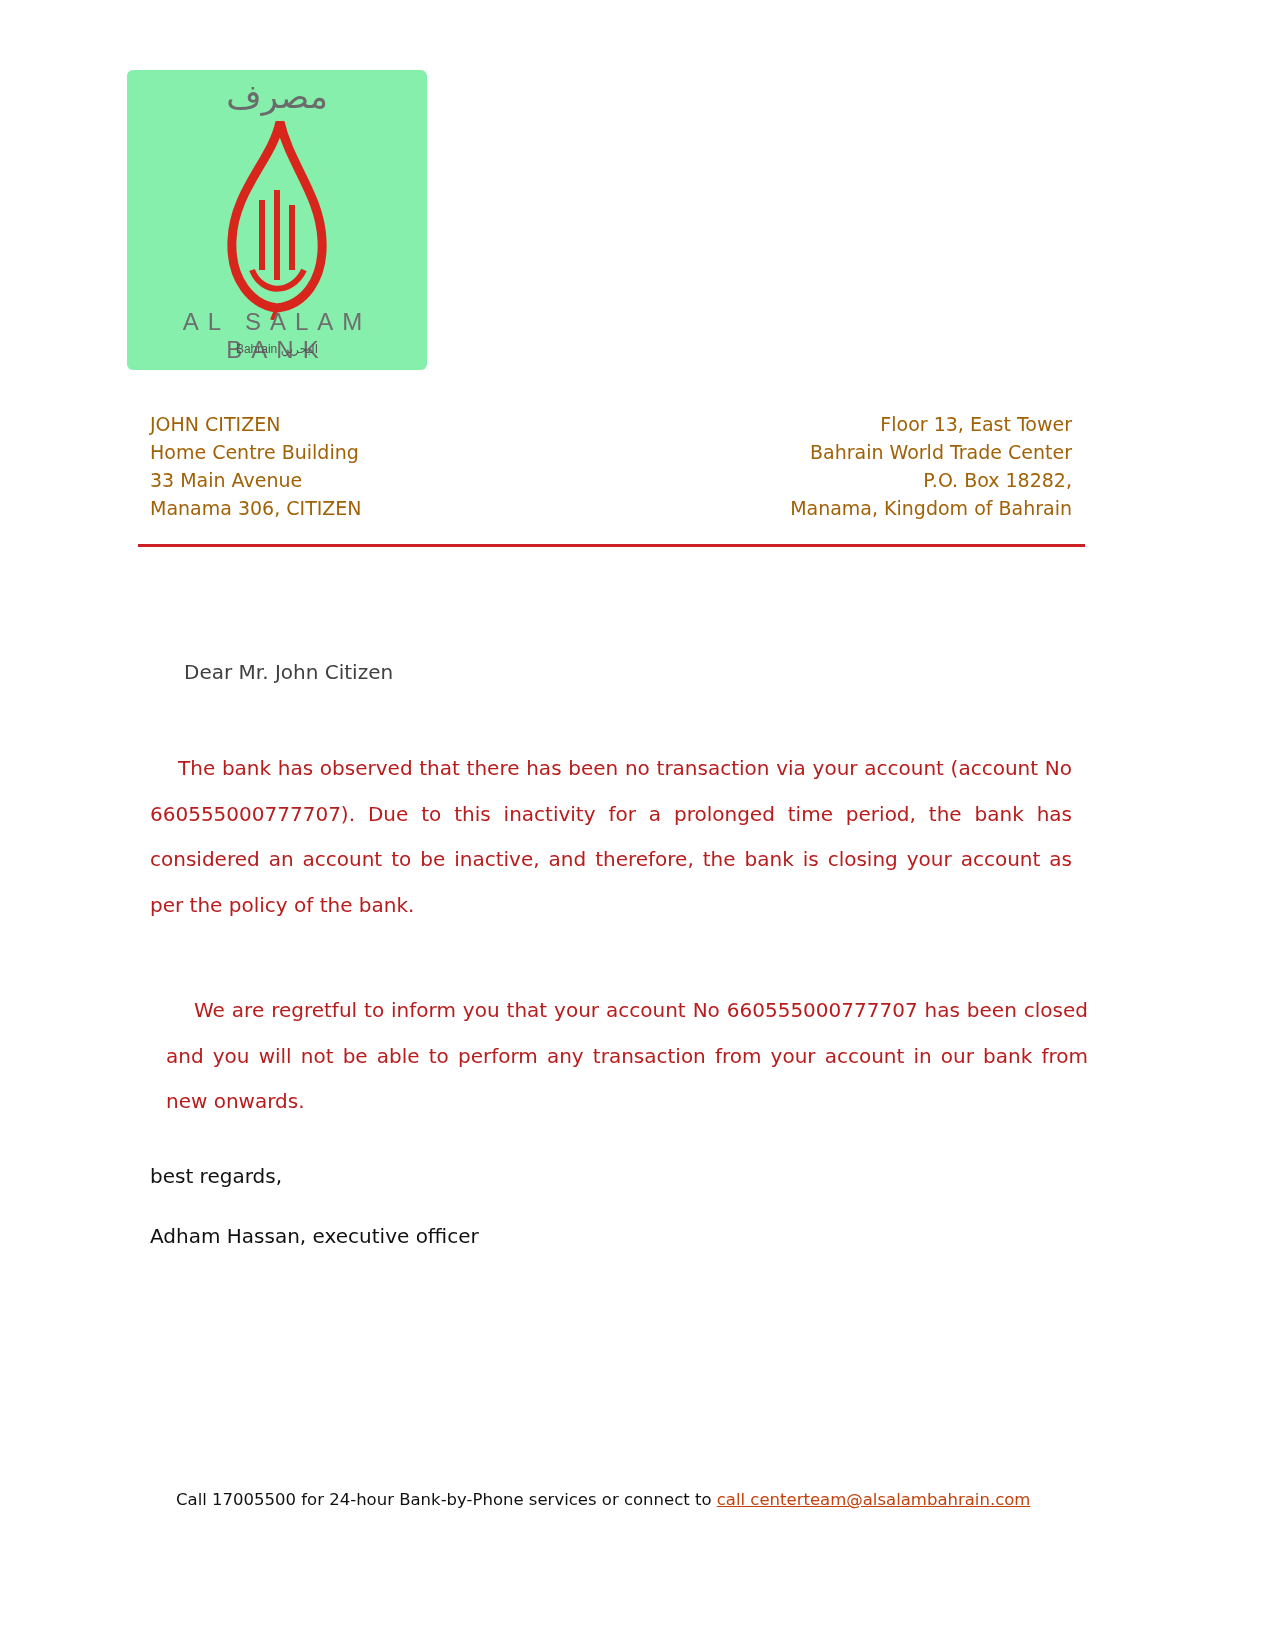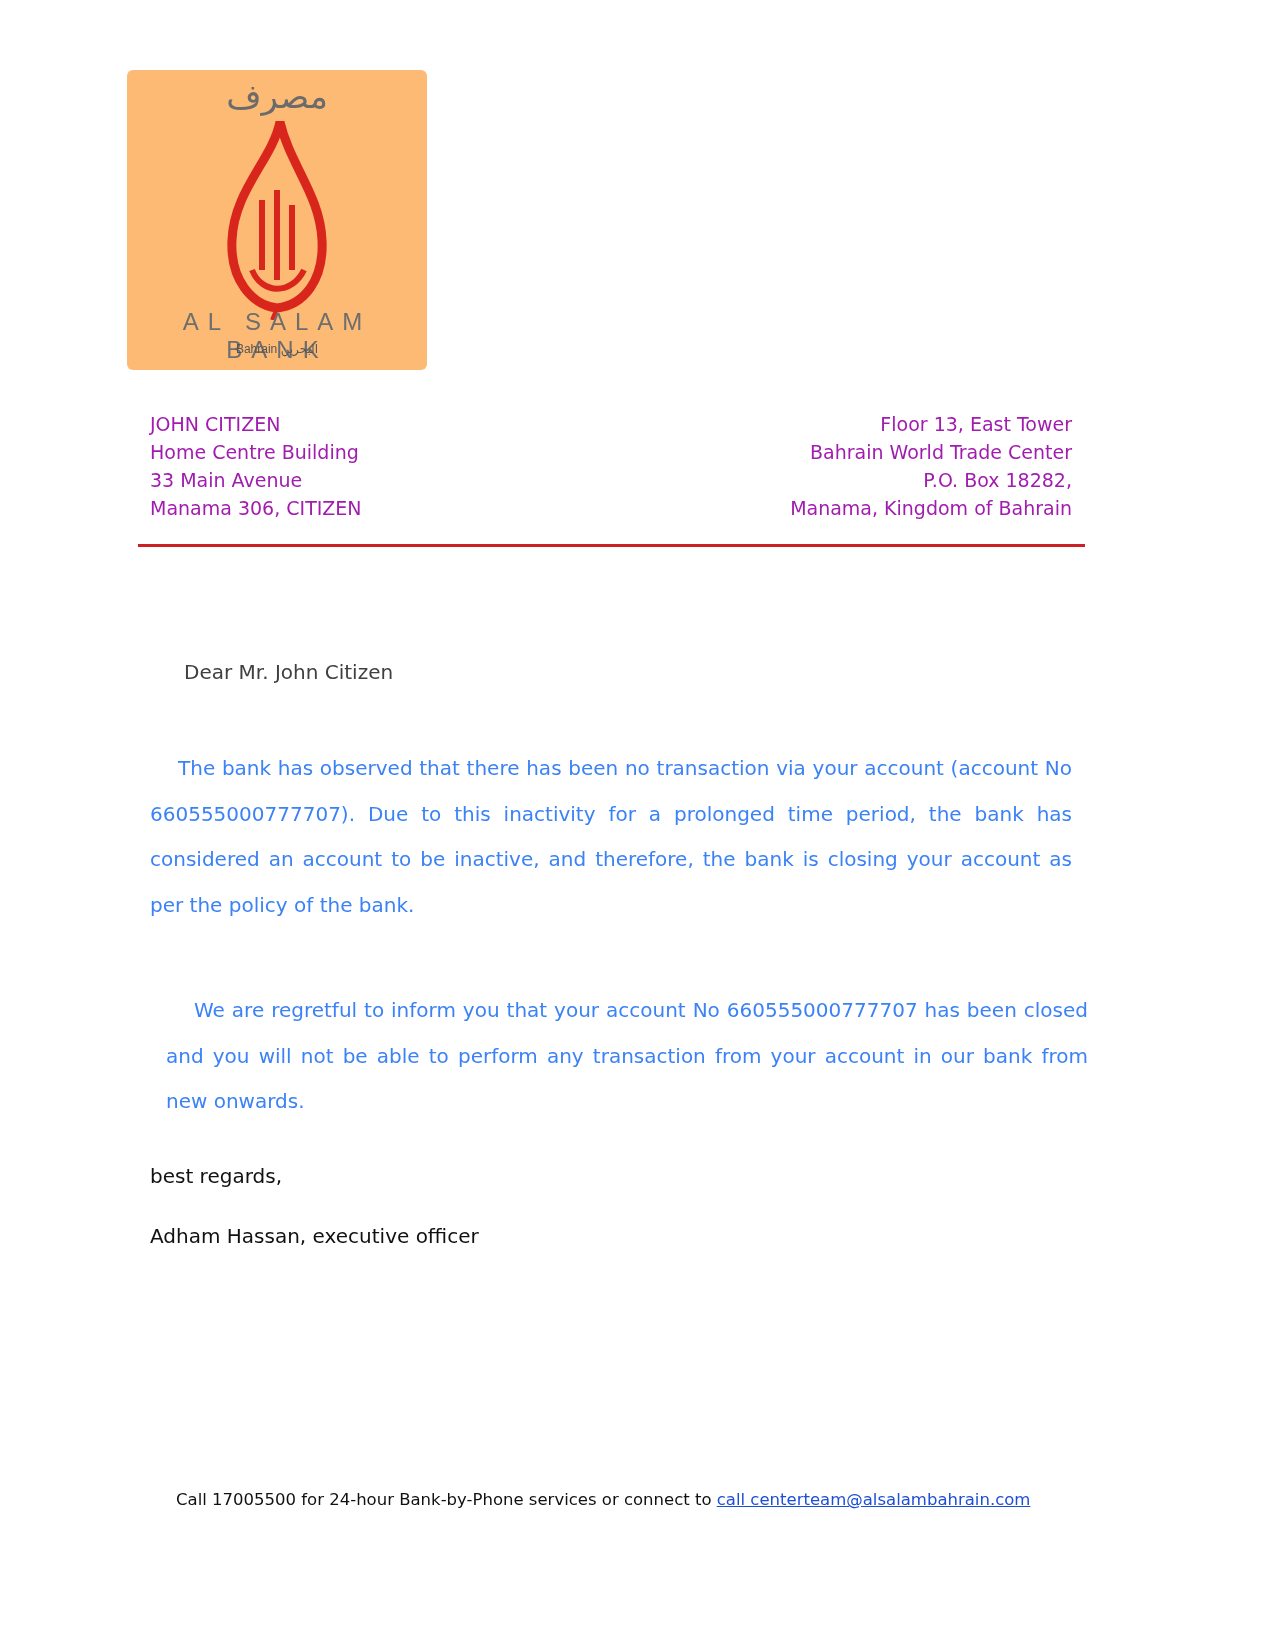--- a/index.html
+++ b/index.html
@@ -1,42 +1,42 @@
 <!DOCTYPE html>
 <html><head>
 <meta charset="utf-8">
 <style>
   html, body { margin: 0; padding: 0; background: #ffffff; }
   body { width: 1275px; height: 1650px; position: relative; overflow: hidden;
          font-family: "Liberation Sans", "DejaVu Sans", sans-serif; color: #111; }
   .logo-box { position: absolute; left: 127px; top: 70px; width: 300px; height: 300px;
-              background: #fdba74; border-radius: 6px; }
+              background: #86efac; border-radius: 6px; }
   .logo-arabic-top { position: absolute; left: 0; right: 0; top: 6px; text-align: center;
                      font-family: "DejaVu Sans", sans-serif; font-size: 34px; color: #6b6b6b; }
   .logo-drop { position: absolute; left: 95px; top: 50px; width: 110px; height: 200px; }
   .logo-name { position: absolute; left: 0; right: 0; top: 238px; text-align: center;
                font-size: 24px; letter-spacing: 9px; color: #6e6e6e; }
   .logo-sub { position: absolute; left: 0; right: 0; top: 272px; text-align: center;
               font-size: 12px; color: #555; }
   .addr { position: absolute; top: 410px; font-family: "DejaVu Sans", sans-serif;
-          font-size: 19px; line-height: 28px; color: #a21caf; }
+          font-size: 19px; line-height: 28px; color: #a16207; }
   .addr-left { left: 150px; }
   .addr-right { right: 203px; text-align: right; margin-left: 12px; }
   .divider { position: absolute; left: 138px; width: 947px; top: 544px; height: 3px; background: #cc2027; }
   .greeting { position: absolute; left: 184px; top: 660px; font-family: "DejaVu Sans", sans-serif;
               font-size: 20px; color: #404040; }
   .para { position: absolute; left: 150px; width: 922px; font-family: "DejaVu Sans", sans-serif;
-          font-size: 20px; line-height: 45.5px; text-align: justify; text-indent: 28px; color: #3b82f6; }
+          font-size: 20px; line-height: 45.5px; text-align: justify; text-indent: 28px; color: #b91c1c; }
   .para1 { top: 746px; }
   .para2 { top: 972px; }
   .closing { position: absolute; left: 150px; top: 1164px; font-family: "DejaVu Sans", sans-serif; font-size: 20px; }
   .signature { position: absolute; left: 150px; top: 1224px; font-family: "DejaVu Sans", sans-serif; font-size: 20px; }
   .footer { position: absolute; left: 176px; top: 1490px; font-family: "DejaVu Sans", sans-serif;
             font-size: 16.5px; color: #111; white-space: nowrap; }
-  .footer a { color: #1d4ed8; text-decoration: underline; }
+  .footer a { color: #c2410c; text-decoration: underline; }
 </style>
 </head>
 <body>
 
 <div class="logo-box">
   <div class="logo-arabic-top">مصرف</div>
   <svg class="logo-drop" viewBox="0 0 110 200">
     <path d="M58 2 C50 40 12 70 10 120 C8 160 30 185 55 188 C82 185 102 160 100 120 C98 75 68 45 58 2 Z" fill="none" stroke="#d9261c" stroke-width="9"></path>
     <path d="M40 80 L40 150 M55 70 L55 160 M70 85 L70 150" stroke="#d9261c" stroke-width="6" fill="none"></path>
     <path d="M30 150 C40 175 70 175 82 150" stroke="#d9261c" stroke-width="6" fill="none"></path>

